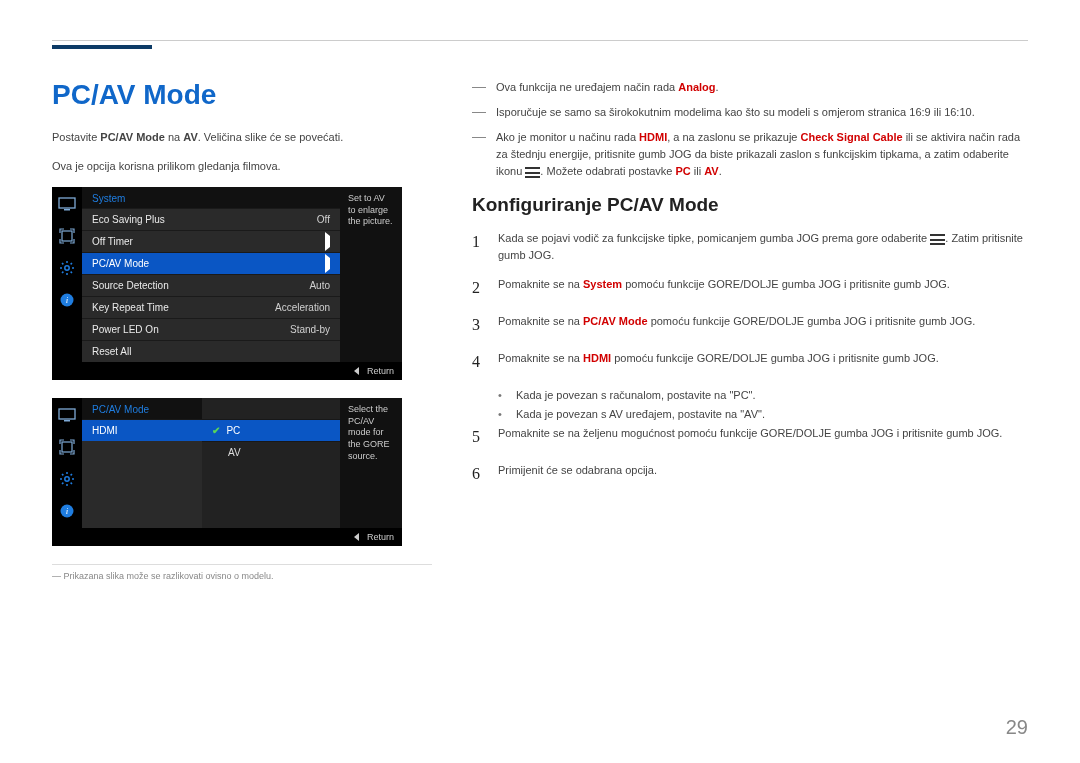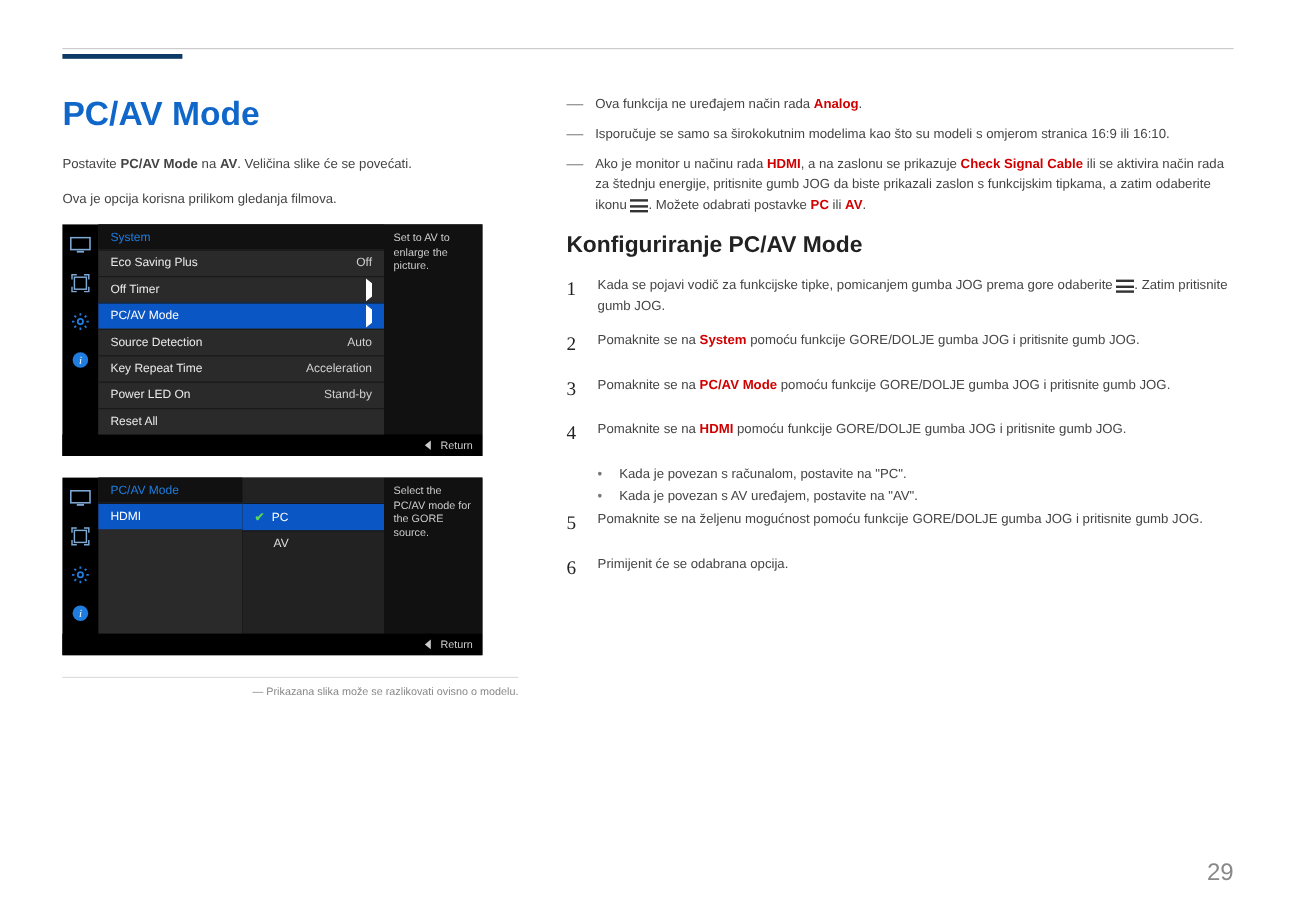--- a/index.html
+++ b/index.html
@@ -83,39 +83,39 @@
   }
   .side-icon.active { color:#1f7de0; }
   .osd-main { flex:1; background:#2a2a2a; }
   .osd-head { color:#1f7de0; font-size:10px; padding:6px 10px 4px 10px; background:#111; }
   .osd-row { display:flex; justify-content:space-between; align-items:center;
     padding:5px 10px; border-top:1px solid #1a1a1a; font-size:10px; background:#2a2a2a;}
   .osd-row.sel { background:#0a56c4; color:#fff; }
   .osd-row .val { color:#d0d0d0; font-size:10px;}
   .osd-row.sel .val { color:#fff; }
   .osd-desc {
-    width: 82px; background:#111; color:#ccc; font-size:9px; padding:6px 8px; line-height:1.3;
+    width: 62px; background:#111; color:#ccc; font-size:9px; padding:6px 8px; line-height:1.3;
   }
   .osd-footer {
     background:#000; display:flex; justify-content:flex-end; align-items:center;
     gap:8px; padding:4px 8px; font-size:9px; color:#ccc;
   }
   .tri-left { width:0;height:0;border-top:4px solid transparent;border-bottom:4px solid transparent;border-right:5px solid #ccc;}
   .tri-right-small { width:0;height:0;border-top:4px solid transparent;border-bottom:4px solid transparent;border-left:5px solid #fff;}
   .check { color:#59d659; font-weight:bold; margin-right:6px;}
 
   
   .osd2-main { flex:1; display:flex; }
   .osd2-left { width:120px; background:#2a2a2a;}
   .osd2-right { flex:1; background:#222;}
   .osd2-row { padding:5px 10px; font-size:10px; color:#ddd; border-top:1px solid #181818;}
   .osd2-row.sel { background:#0a56c4; color:#fff;}
   .osd2-row .label-inline { display:flex; align-items:center; }
 
-  .footnote { font-size:9px; color:#888; margin-top:6px;text-align:right;}
+  .footnote { font-size:9px; color:#888; margin-top:6px;}
   .foot-rule { border-top:1px solid #ddd; margin:8px 0 6px 0; width:100%;}
 
   .page-num { position:absolute; bottom:24px; right:52px; font-size:20px; color:#888;}
 </style>
 </head>
 <body>
 <div class="page">
 
 <div class="top-rule"></div>
 <div class="accent-bar"></div>

